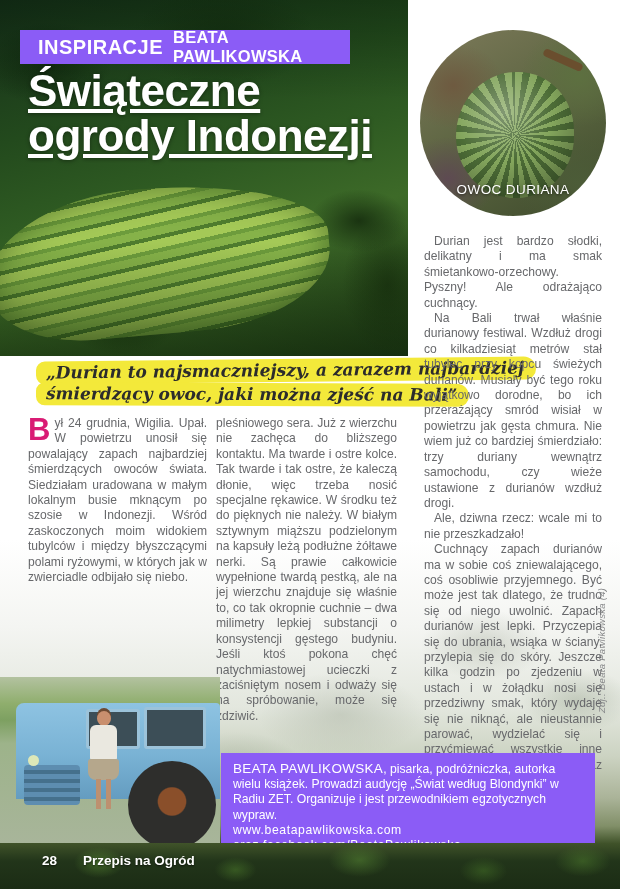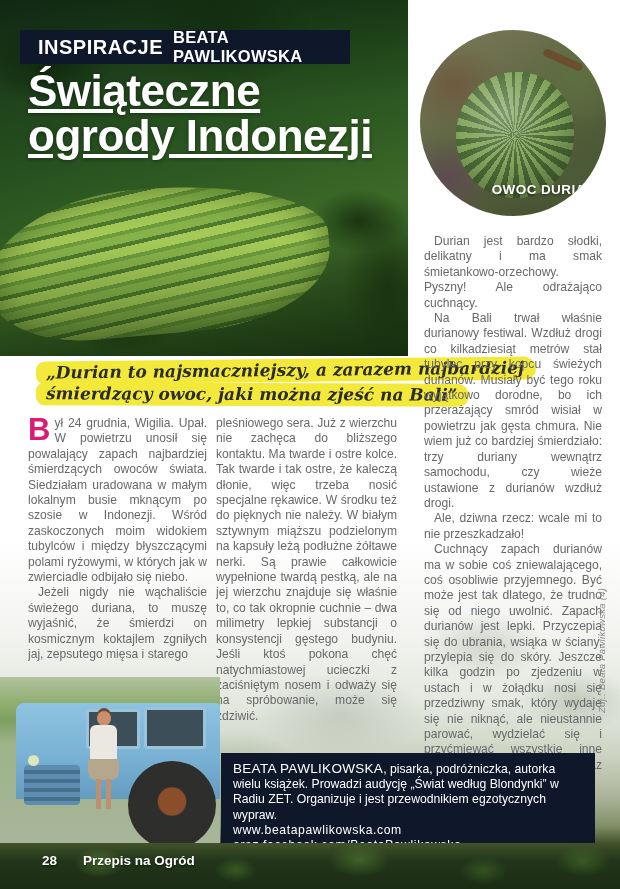--- a/index.html
+++ b/index.html
@@ -80,22 +80,22 @@
   }
   .durian-main::after{
     content:"";position:absolute;inset:0;border-radius:inherit;
     background:radial-gradient(circle at 40% 32%, rgba(255,255,255,.30), rgba(0,0,0,.0) 45%, rgba(0,0,0,.40) 95%);
   }
   .durian-stem{
     position:absolute;left:122px;top:26px;width:42px;height:8px;background:#6a4e2e;
     transform:rotate(24deg);border-radius:4px;
   }
   .durian-caption{
-    position:absolute;left:0;top:152px;width:100%;text-align:right;
-    color:#fff;font-weight:bold;font-size:13.5px;letter-spacing:.4px;
+    position:absolute;left:0;top:152px;width:100%;text-align:center;
+    color:#fff;font-weight:normal;font-size:13.5px;letter-spacing:.4px;
     text-shadow:0 1px 3px rgba(0,0,0,.55);
   }
   
   .quote{position:absolute;left:36px;top:359px;width:386px;}
   .quote-line{
     display:inline-block;background:#f3e93a;border-radius:10px 14px 12px 10px;
     padding:1px 12px 2px 10px;
     font-family:"DejaVu Serif",serif;font-style:italic;font-weight:bold;
     font-size:17px;color:#2c2c2c;white-space:nowrap;
   }
@@ -152,21 +152,21 @@
   
   .footer{
     position:absolute;left:42px;top:853px;color:#fff;font-weight:bold;font-size:13.5px;
     display:flex;gap:26px;text-shadow:0 1px 2px rgba(0,0,0,.6);
   }
   .credit{
     position:absolute;left:596px;top:543px;height:170px;
     writing-mode:vertical-rl;transform:rotate(180deg);
     color:#87888a;font-style:italic;font-size:9.5px;letter-spacing:.3px;
   }
-  .accent-bg{background:#0f172a;}
+  .accent-bg{background:#8b5cf6;}
 </style>
 </head>
 <body>
 
 <div class="page">
 
   <div class="bg-lower">
     <div class="footer-foliage"></div>
   </div>
 
@@ -191,21 +191,20 @@
     <div class="durian-caption">OWOC DURIANA</div>
   </div>
 
   <div class="quote">
     <span class="quote-line l1">„Durian to najsmaczniejszy, a zarazem najbardziej</span><br>
     <span class="quote-line l2">śmierdzący owoc, jaki można zjeść na Bali”</span>
   </div>
 
   <div class="col col1">
     <p><span class="dropcap">B</span><span>ył 24 grudnia, Wigilia. Upał. W powietrzu unosił się powalający zapach najbardziej śmierdzących owoców świata. Siedziałam uradowana w małym lokalnym busie mknącym po szosie w Indonezji. Wśród zaskoczonych moim widokiem tubylców i między błyszczącymi polami ryżowymi, w których jak w zwierciadle odbijało się niebo.</span></p>
-    <p class="indent">Jeżeli nigdy nie wąchaliście świeżego duriana, to muszę wyjaśnić, że śmierdzi on kosmicznym koktajlem zgniłych jaj, zepsutego mięsa i starego</p>
   </div>
 
   <div class="col col2">
     <p>pleśniowego sera. Już z wierzchu nie zachęca do bliższego kontaktu. Ma twarde i ostre kolce. Tak twarde i tak ostre, że kaleczą dłonie, więc trzeba nosić specjalne rękawice. W środku też do pięknych nie należy. W białym sztywnym miąższu podzielonym na kapsuły leżą podłużne żółtawe nerki. Są prawie całkowicie wypełnione twardą pestką, ale na jej wierzchu znajduje się właśnie to, co tak okropnie cuchnie – dwa milimetry lepkiej substancji o konsystencji gęstego budyniu. Jeśli ktoś pokona chęć natychmiastowej ucieczki z zaciśniętym nosem i odważy się na spróbowanie, może się zdziwić.</p>
   </div>
 
   <div class="col col3">
     <p class="indent">Durian jest bardzo słodki, delikatny i ma smak śmietankowo-orzechowy. Pyszny! Ale odrażająco cuchnący.</p>
     <p class="indent">Na Bali trwał właśnie durianowy festiwal. Wzdłuż drogi co kilkadziesiąt metrów stał tubylec przy kopcu świeżych durianów. Musiały być tego roku wyjątkowo dorodne, bo ich przerażający smród wisiał w powietrzu jak gęsta chmura. Nie wiem już co bardziej śmierdziało: trzy duriany wewnątrz samochodu, czy wieże ustawione z durianów wzdłuż drogi.</p>
     <p class="indent">Ale, dziwna rzecz: wcale mi to nie przeszkadzało!</p>

